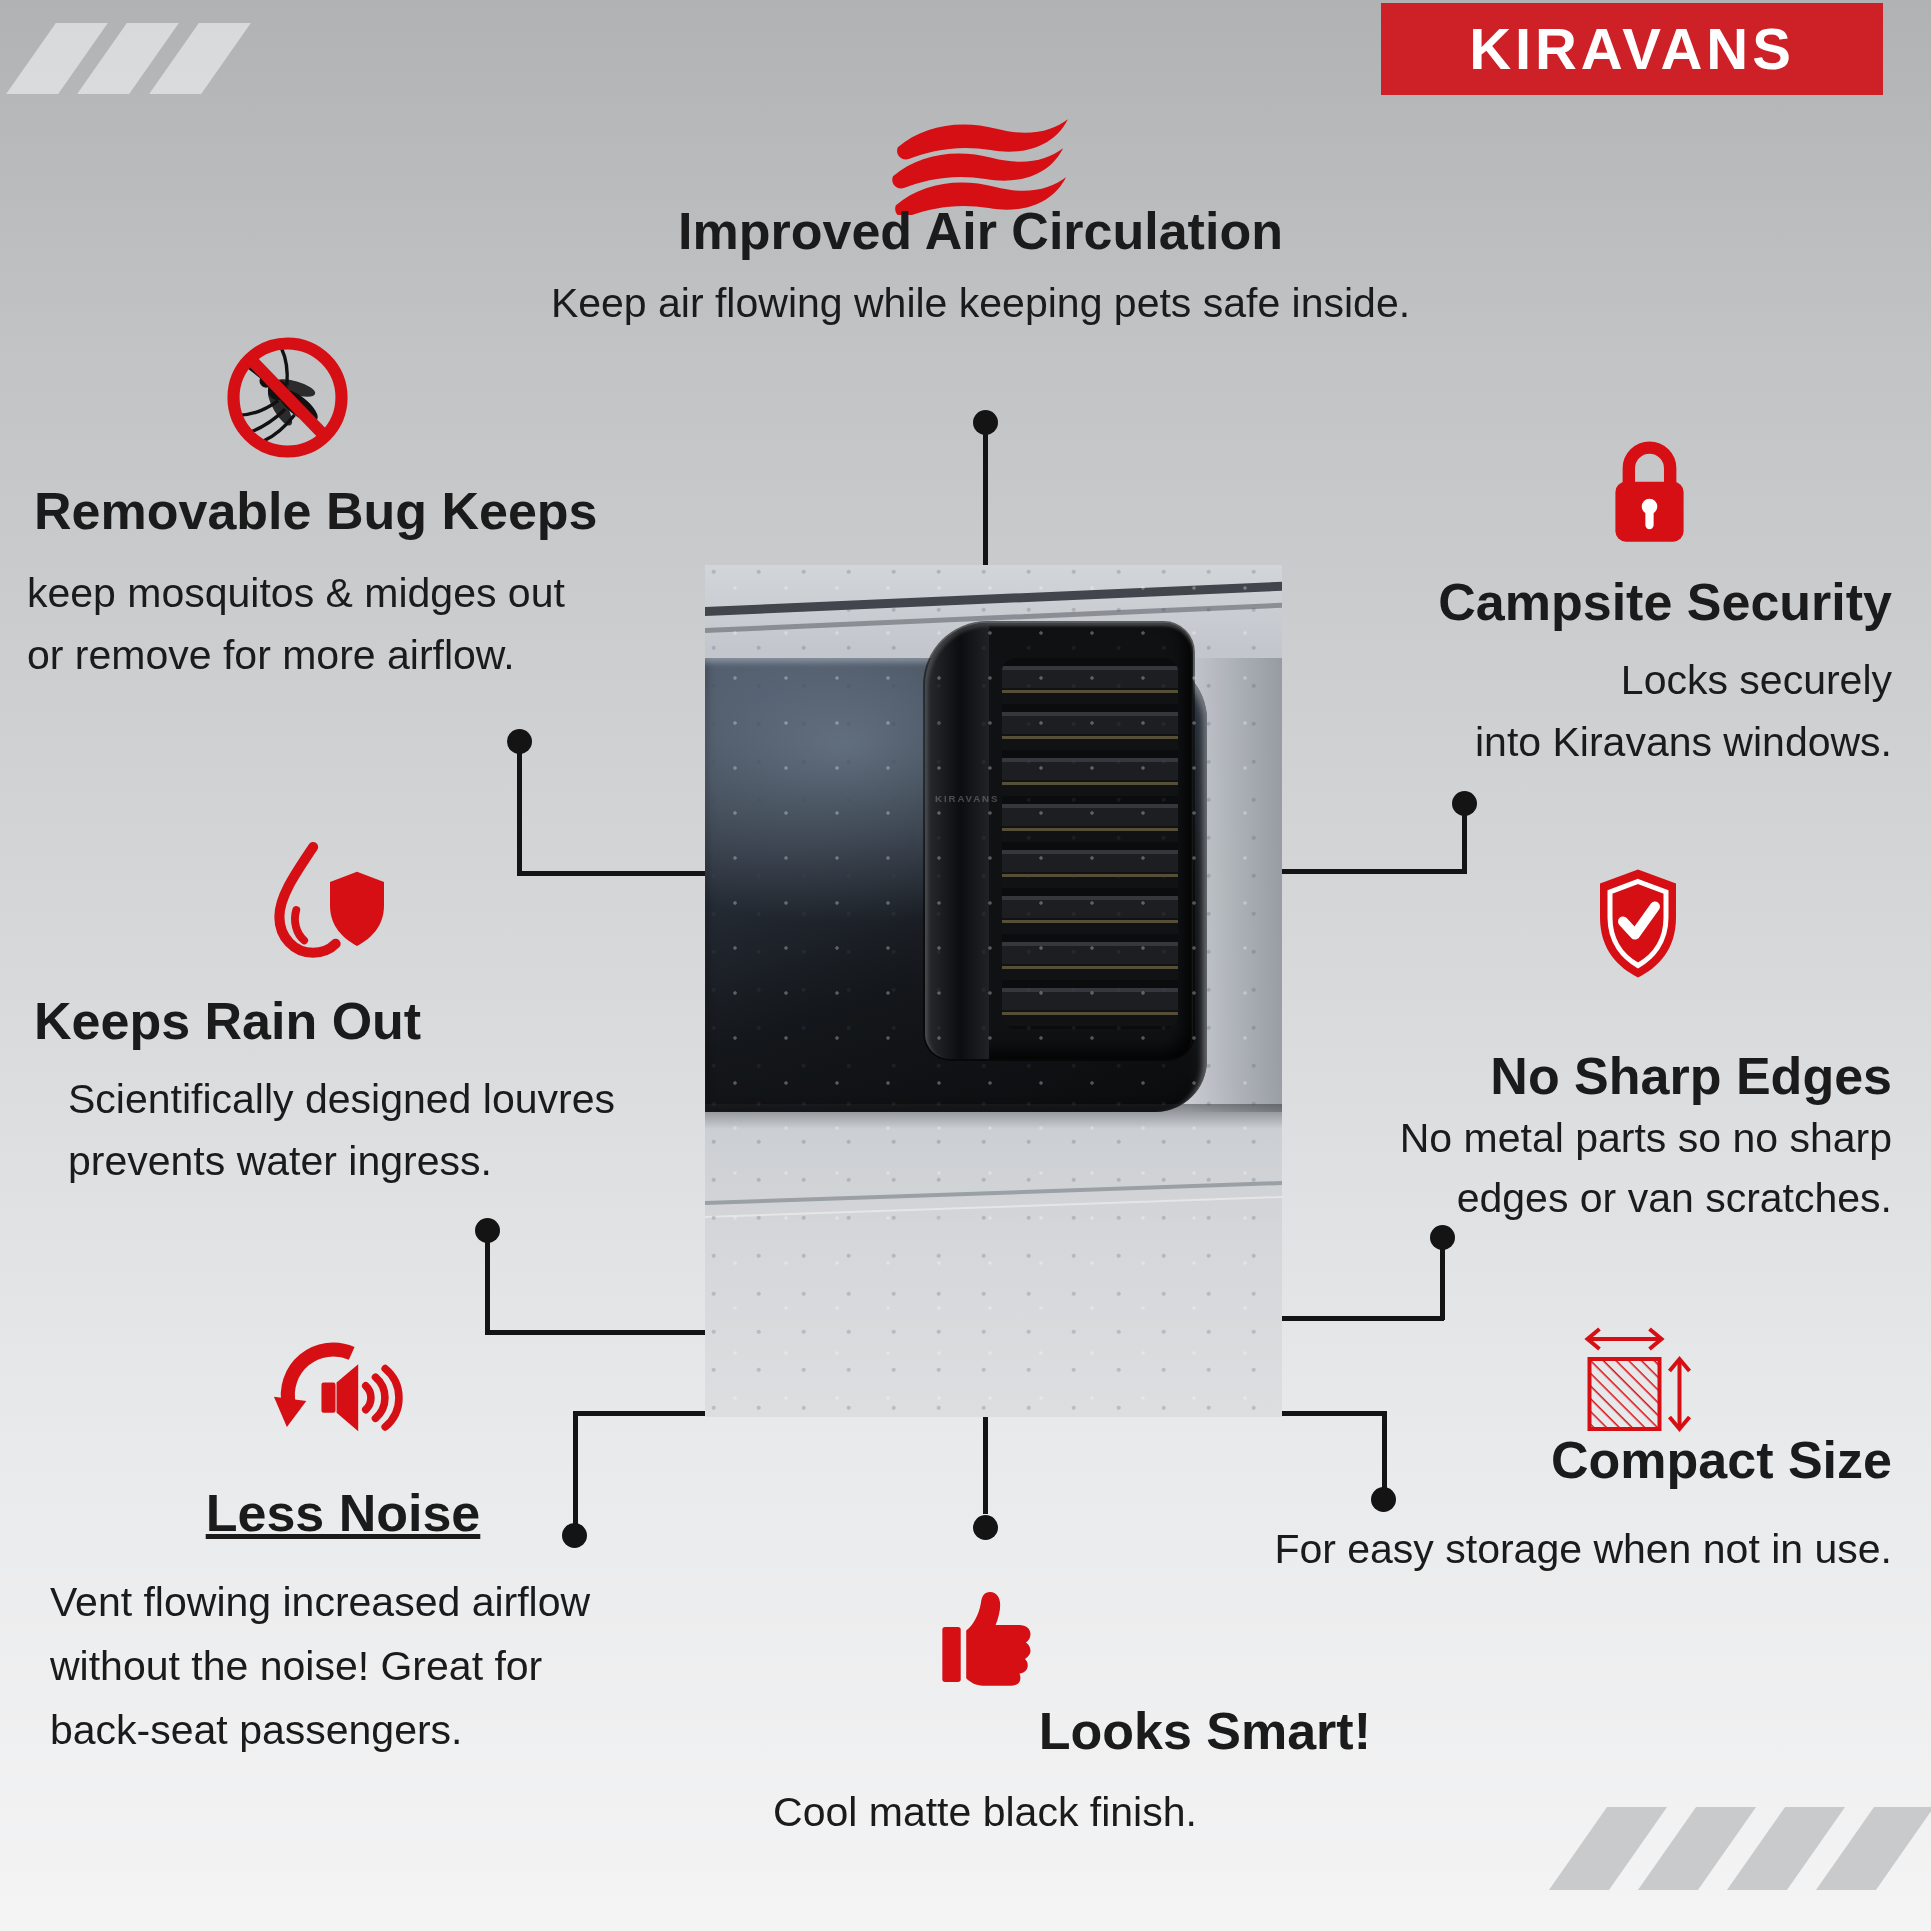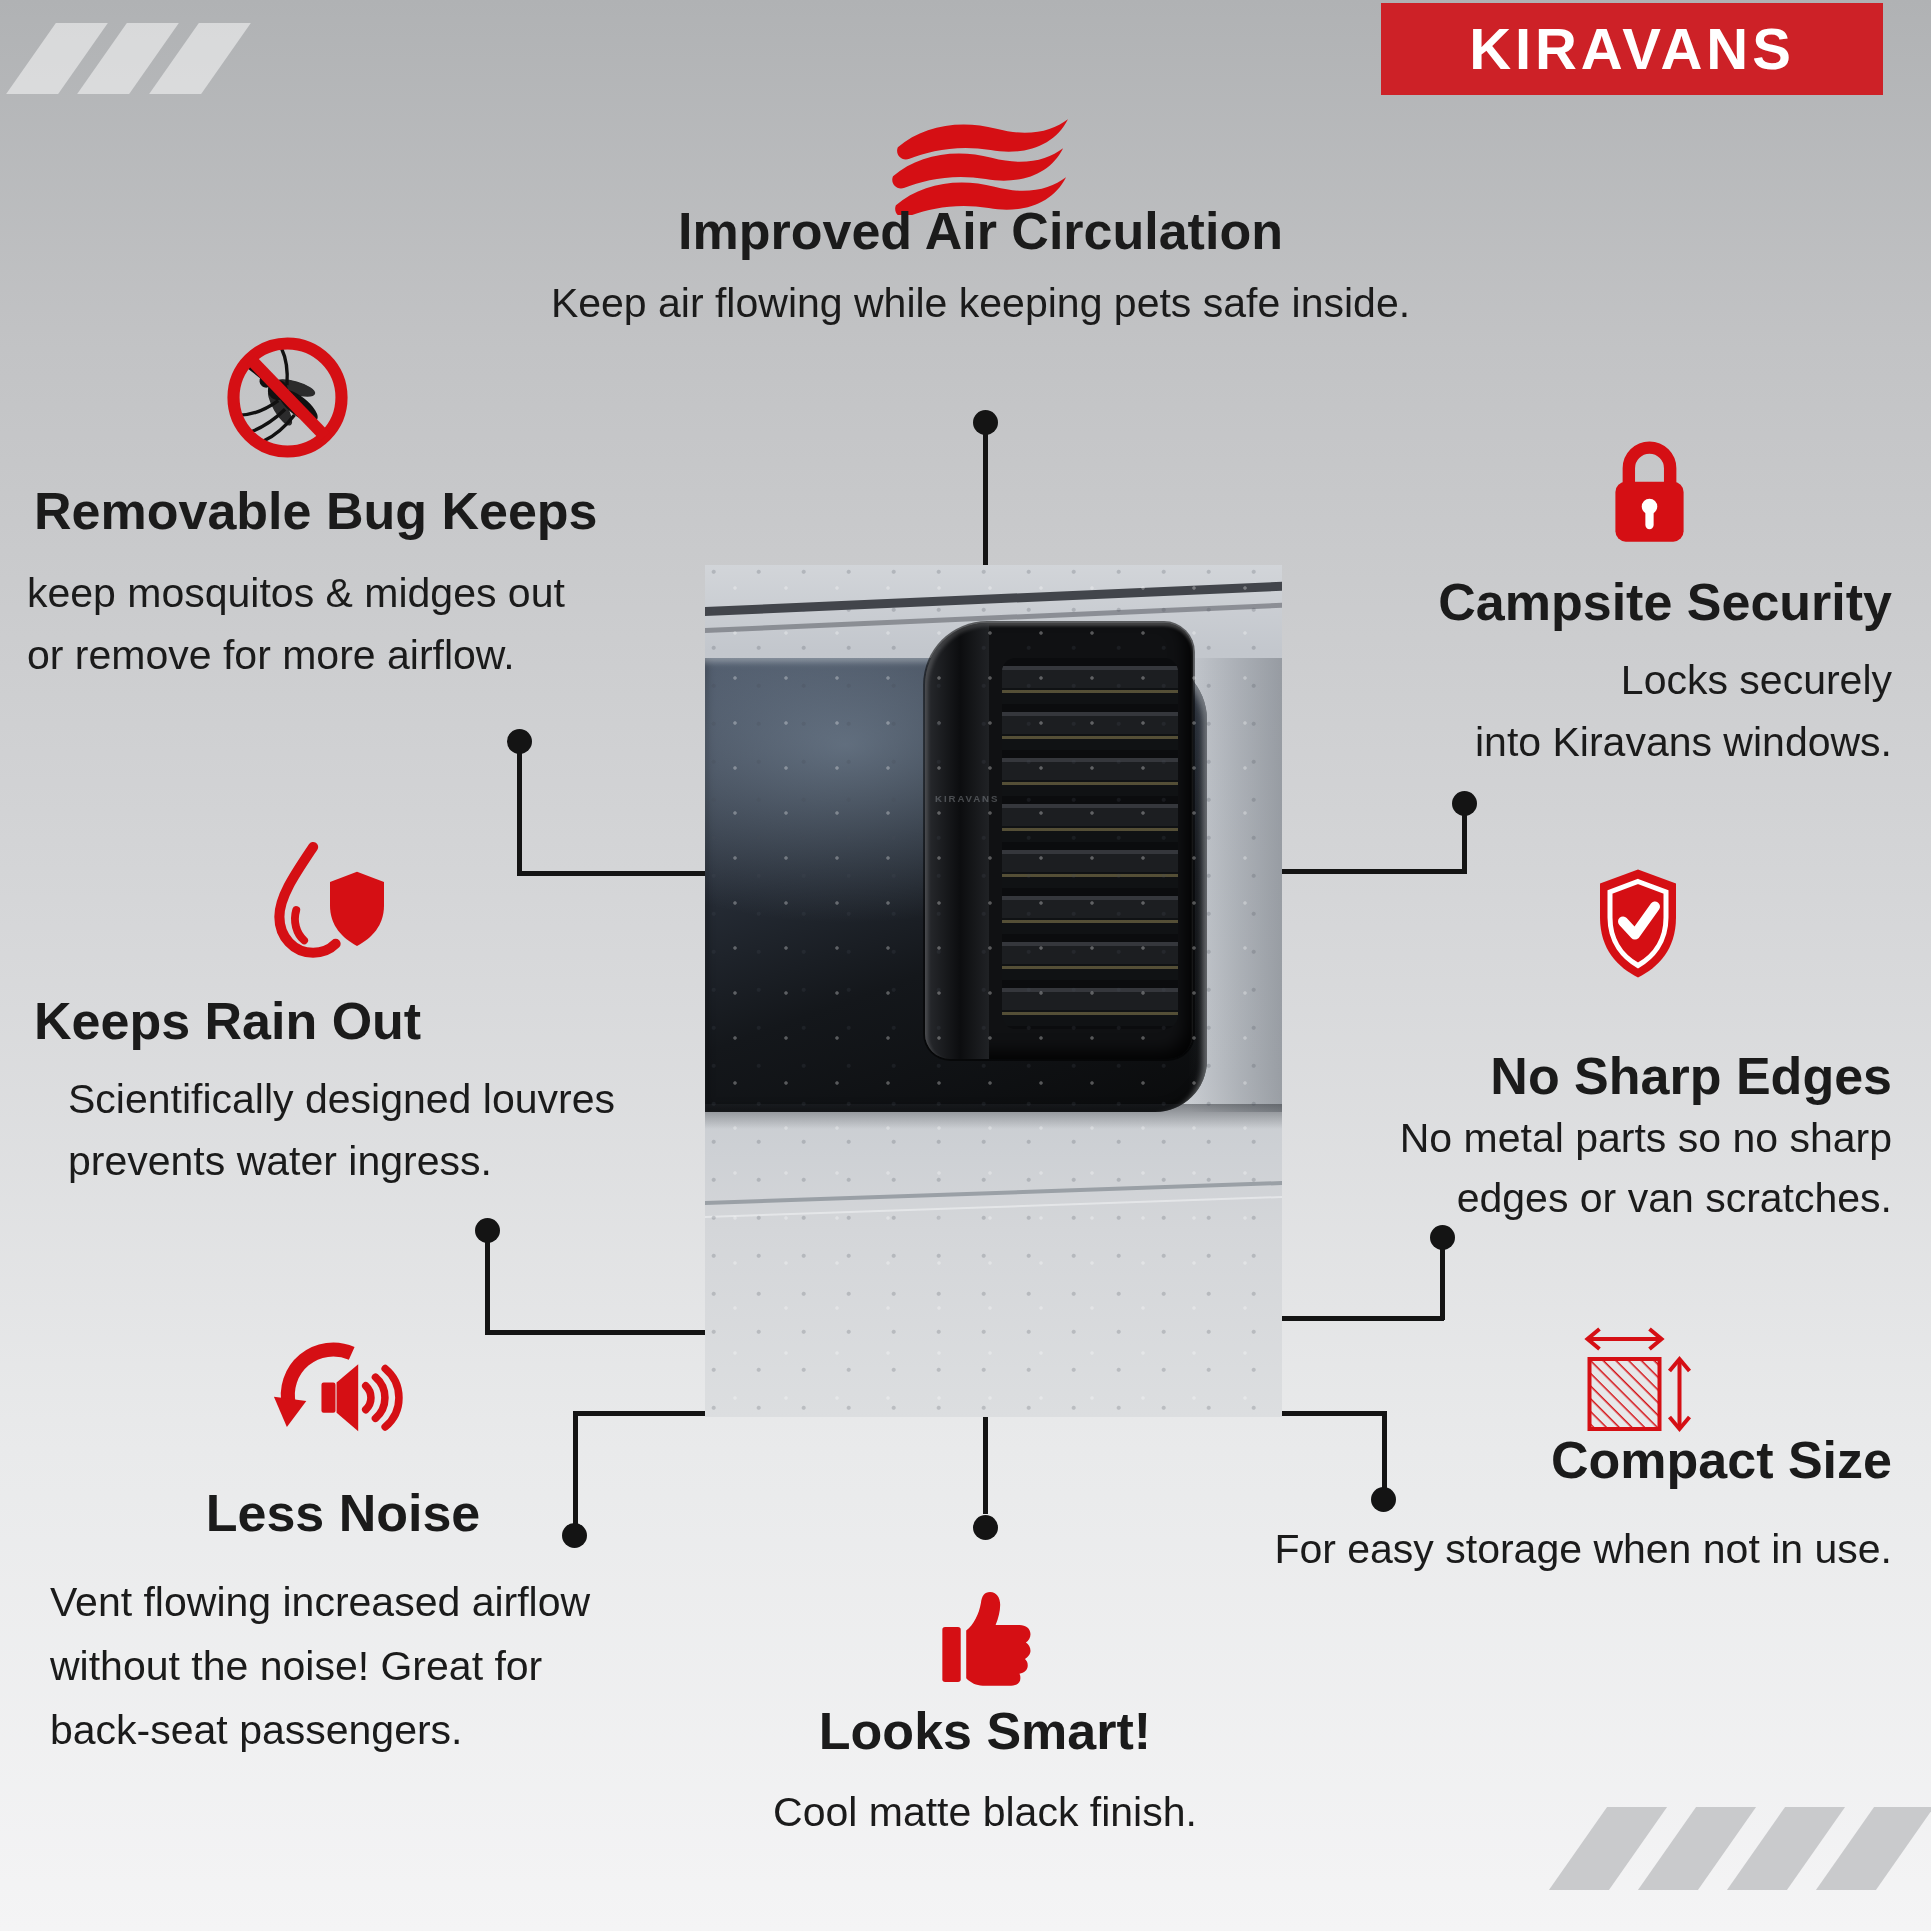--- a/index.html
+++ b/index.html
@@ -182,21 +182,21 @@
     </g>
     <polygon points="8,58 38,62 20,86" fill="#d50f14"></polygon>
     <rect x="52" y="45" width="13" height="28" rx="2" fill="#d50f14"></rect>
     <polygon points="66,45 86,28 86,90 66,73" fill="#d50f14"></polygon>
     <g fill="none" stroke="#d50f14" stroke-linecap="round">
       <path d="M93,48 a15,15 0 0 1 0,22" stroke-width="7"></path>
       <path d="M102,40 a25,25 0 0 1 0,38" stroke-width="7"></path>
       <path d="M111,32 a35,35 0 0 1 0,54" stroke-width="7"></path>
     </g>
   </svg>
-  <div class="title t-center" style="left:150px;top:1483px;width:386px;">Less Noise</div>
+  <div class="title t-center" style="left:150px;top:1483px;width:386px;text-decoration:underline;">Less Noise</div>
   <div class="body" style="left:50px;top:1570px;width:618px;line-height:64px;">
     <div>Vent flowing increased airflow</div>
     <div>without the noise! Great for</div>
     <div>back-seat passengers.</div>
   </div>
   <div>
     <div class="ln" style="left:573px;top:1411px;width:132px;height:4.8px;"></div>
     <div class="ln" style="left:573px;top:1411px;width:4.8px;height:114px;"></div>
     <div class="dot" style="left:562px;top:1523px;"></div>
   </div>
@@ -230,21 +230,21 @@
   <div>
     <div class="ln" style="left:983px;top:1416px;width:4.8px;height:98px;"></div>
     <div class="dot" style="left:973px;top:1515px;"></div>
   </div>
   <svg class="icon" style="left:935px;top:1585px;" width="101" height="104" viewBox="0 0 110 110">
     <g fill="#d50f14">
       <rect x="8" y="44" width="20" height="60" rx="3"></rect>
       <path d="M34,100 V48 C42,42 48,30 50,18 C51,10 54,6 60,6 C67,6 71,12 71,20 C71,27 69,35 66,42 H92 C99,42 104,46 104,52 C104,56 102,59 99,61 C102,63 104,66 104,70 C104,74 101,77 98,79 C100,81 101,83 101,86 C101,91 97,94 92,95 C93,97 93,98 93,100 C93,105 89,108 83,108 H52 C45,108 39,105 34,100 Z"></path>
     </g>
   </svg>
-  <div class="title t-center" style="left:599px;top:1701px;width:772px;">Looks Smart!</div>
+  <div class="title t-center" style="left:599px;top:1701px;width:772px;text-align:right;">Looks Smart!</div>
   <div class="body t-center" style="left:599px;top:1781px;width:772px;">
     <div>Cool matte black finish.</div>
   </div>
 
   <div class="photo">
     <div class="ph-roof1"></div>
     <div class="ph-roof2"></div>
     <div class="ph-window"></div>
     <div class="ph-cloud"></div>
     <div class="ph-pillar"></div>

